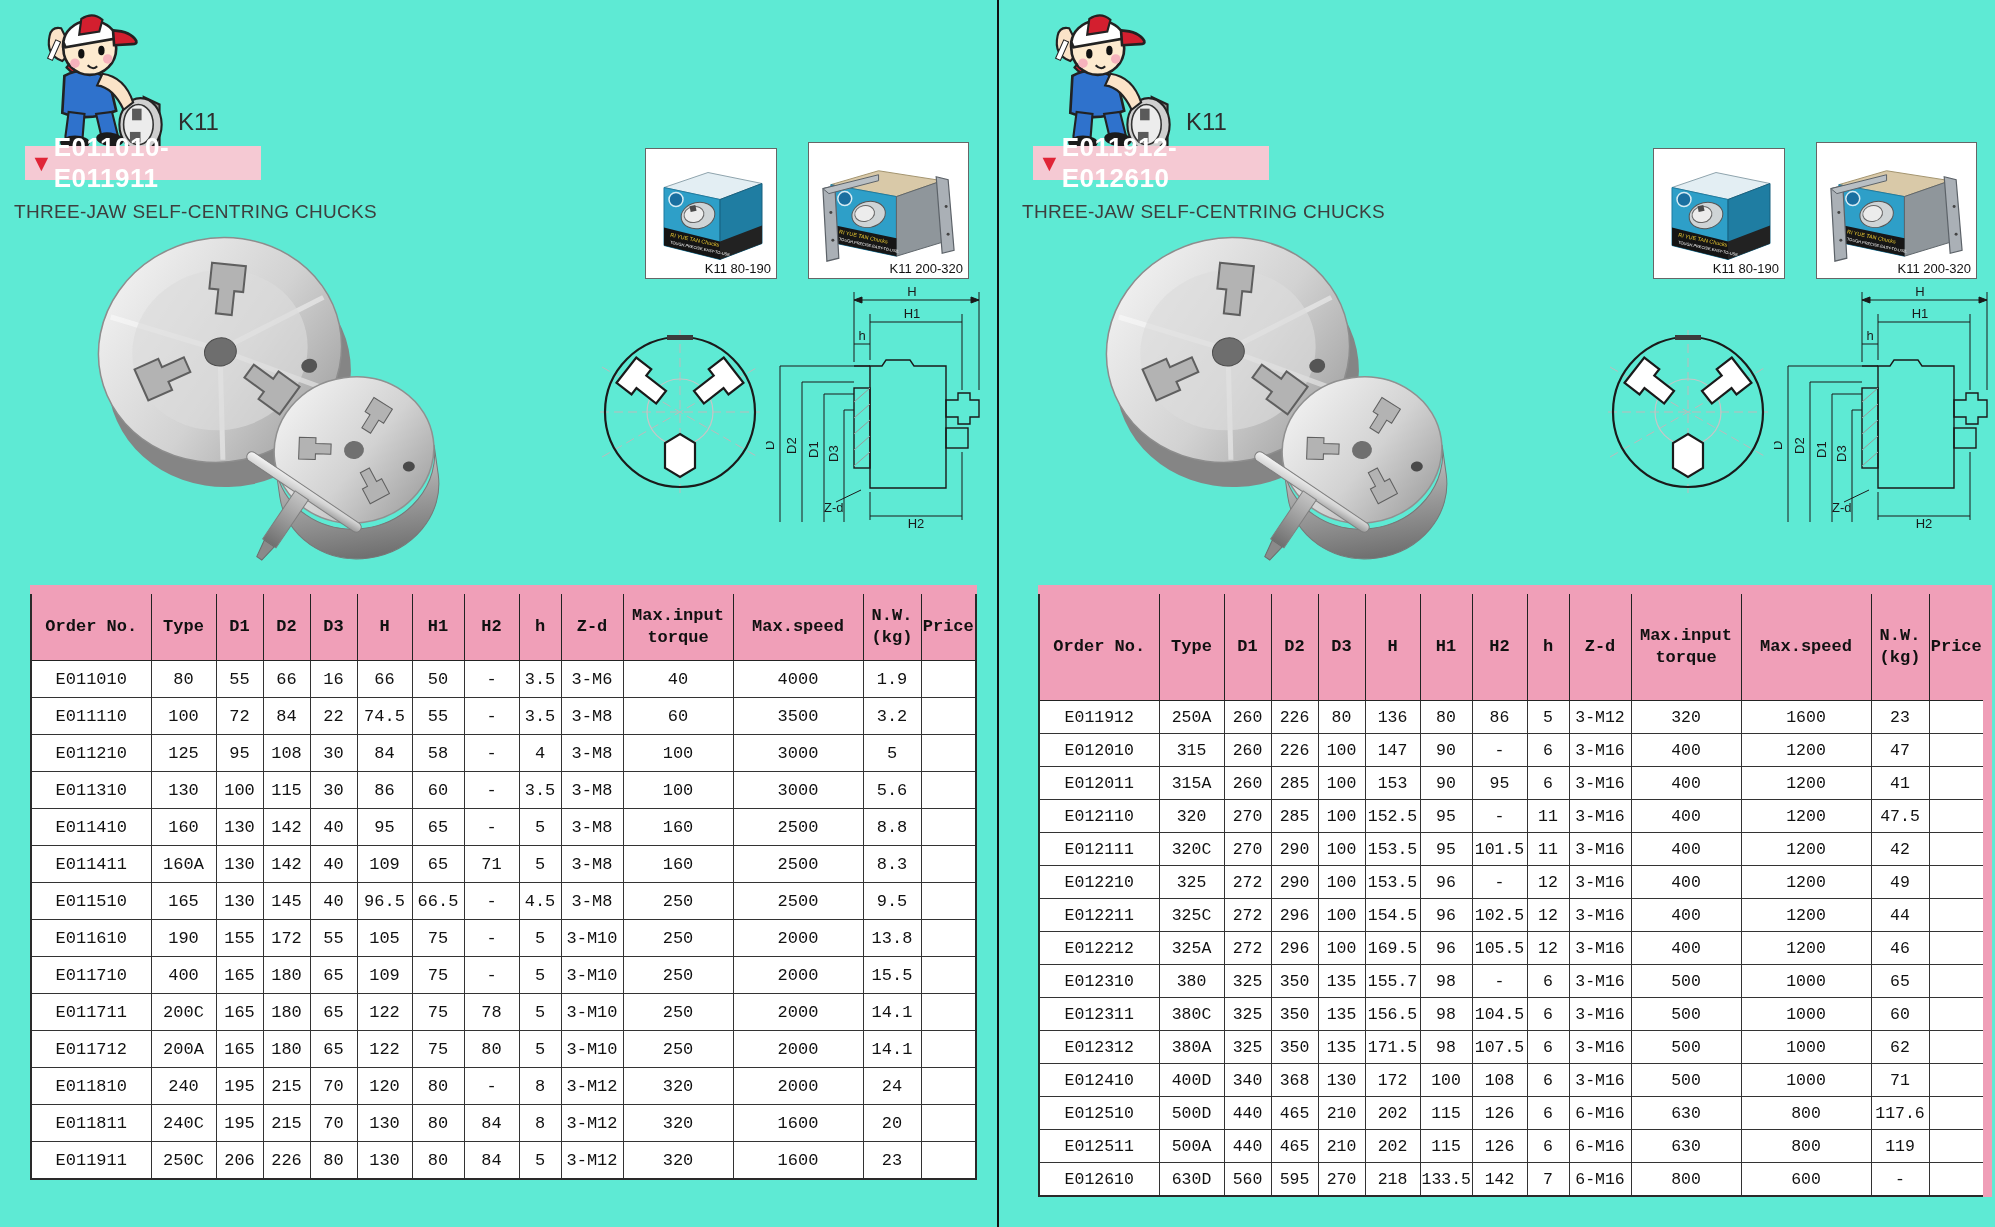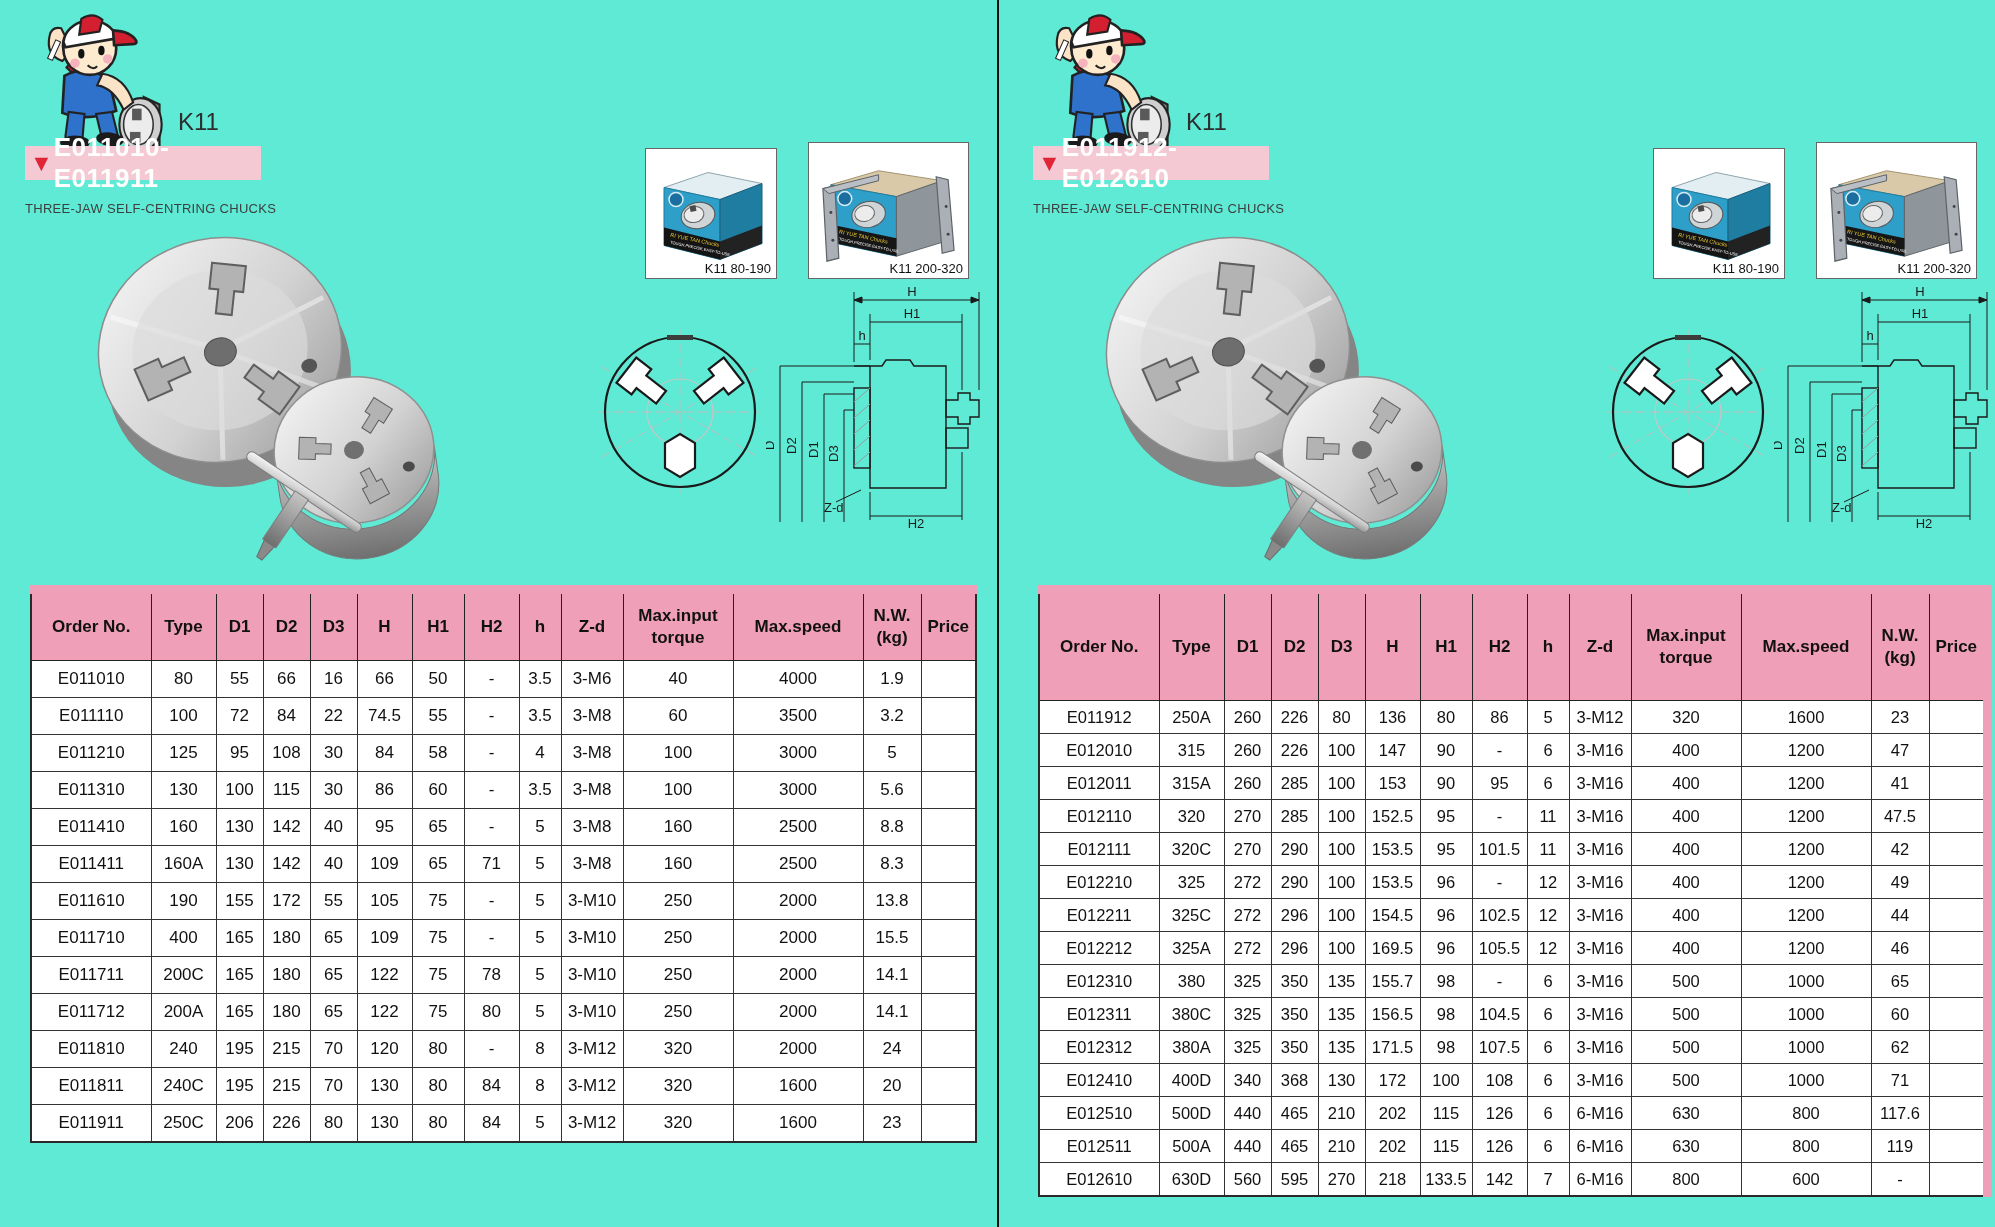--- a/index.html
+++ b/index.html
@@ -12,36 +12,36 @@
 
   
   .art-slot { position:absolute; inset:0; }
   .mascot { position:absolute; left:20px; top:4px; width:148px; height:148px; }
   .model  { position:absolute; left:178px; top:108px; font-size:24px; color:#2e2e2e; }
   .banner { position:absolute; left:25px; top:146px; width:236px; height:34px;
             background:var(--banner-pink); display:flex; align-items:center;
             padding-left:5px; box-sizing:border-box; }
   .tri    { color:var(--tri-red); font-size:23px; line-height:1; margin-right:1px; }
   .range  { color:var(--banner-text); font-weight:bold; font-size:26px; letter-spacing:.5px; }
-  .title  { position:absolute; left:25px; top:201px; font-size:13px; color:#3e3e3e; letter-spacing:.3px; }
+  .title  { position:absolute; left:14px; top:201px; font-size:19px; color:#3e3e3e; letter-spacing:.3px; }
 
   .thumb  { position:absolute; border:1px solid #666; background:#fff; box-sizing:border-box; }
   .thumb1 { left:645px; top:148px; width:132px; height:131px; }
   .thumb2 { left:808px; top:142px; width:161px; height:137px; }
   .thumb svg { position:absolute; left:0; top:0; width:100%; height:100%; }
   .thumb-label { position:absolute; right:5px; bottom:2px; font-size:13px; color:#111; background:rgba(255,255,255,.8); }
 
   .photo        { position:absolute; left:52px;  top:192px; width:415px; height:375px; }
   .front-view   { position:absolute; left:590px; top:328px; width:180px; height:168px; }
   .section-view { position:absolute; left:766px; top:270px; width:230px; height:260px; }
 
   
   .spec-wrap { position:absolute; left:30px; top:585px; width:945px; }
   .spec { border-collapse:collapse; width:945px; table-layout:fixed;
-          border:2px solid #2a2a2a; border-top:9px solid var(--pink); }
+          border:2px solid #2a2a2a; border-top:9px solid var(--pink);font-family:Liberation Mono, monospace; }
   .spec th { background:var(--pink); border:1.5px solid #222; color:#111;
              font-size:17px; font-weight:bold; height:62px; vertical-align:middle;
              padding:2px 1px; line-height:1.3; overflow:hidden; }
   .spec td { border:1.5px solid #333; text-align:center; font-size:17px; color:#111;
              height:36px; padding:0 1px; background:#fff; }
   .panel.right .spec th { height:102px; }
   .panel.right .spec td { height:32px; font-size:16.5px; }
   .panel.right .spec-wrap::after { content:""; position:absolute; right:-9px; top:0;
              height:100%; width:9px; background:var(--pink); }
 
@@ -389,20 +389,36 @@
               <td>65</td>
               <td>71</td>
               <td>5</td>
               <td>3-M8</td>
               <td>160</td>
               <td>2500</td>
               <td>8.3</td>
               <td></td>
             </tr>
             <tr>
+              <td>E011510</td>
+              <td>165</td>
+              <td>130</td>
+              <td>145</td>
+              <td>40</td>
+              <td>96.5</td>
+              <td>66.5</td>
+              <td>-</td>
+              <td>4.5</td>
+              <td>3-M8</td>
+              <td>250</td>
+              <td>2500</td>
+              <td>9.5</td>
+              <td></td>
+            </tr>
+            <tr>
               <td>E011610</td>
               <td>190</td>
               <td>155</td>
               <td>172</td>
               <td>55</td>
               <td>105</td>
               <td>75</td>
               <td>-</td>
               <td>5</td>
               <td>3-M10</td>

